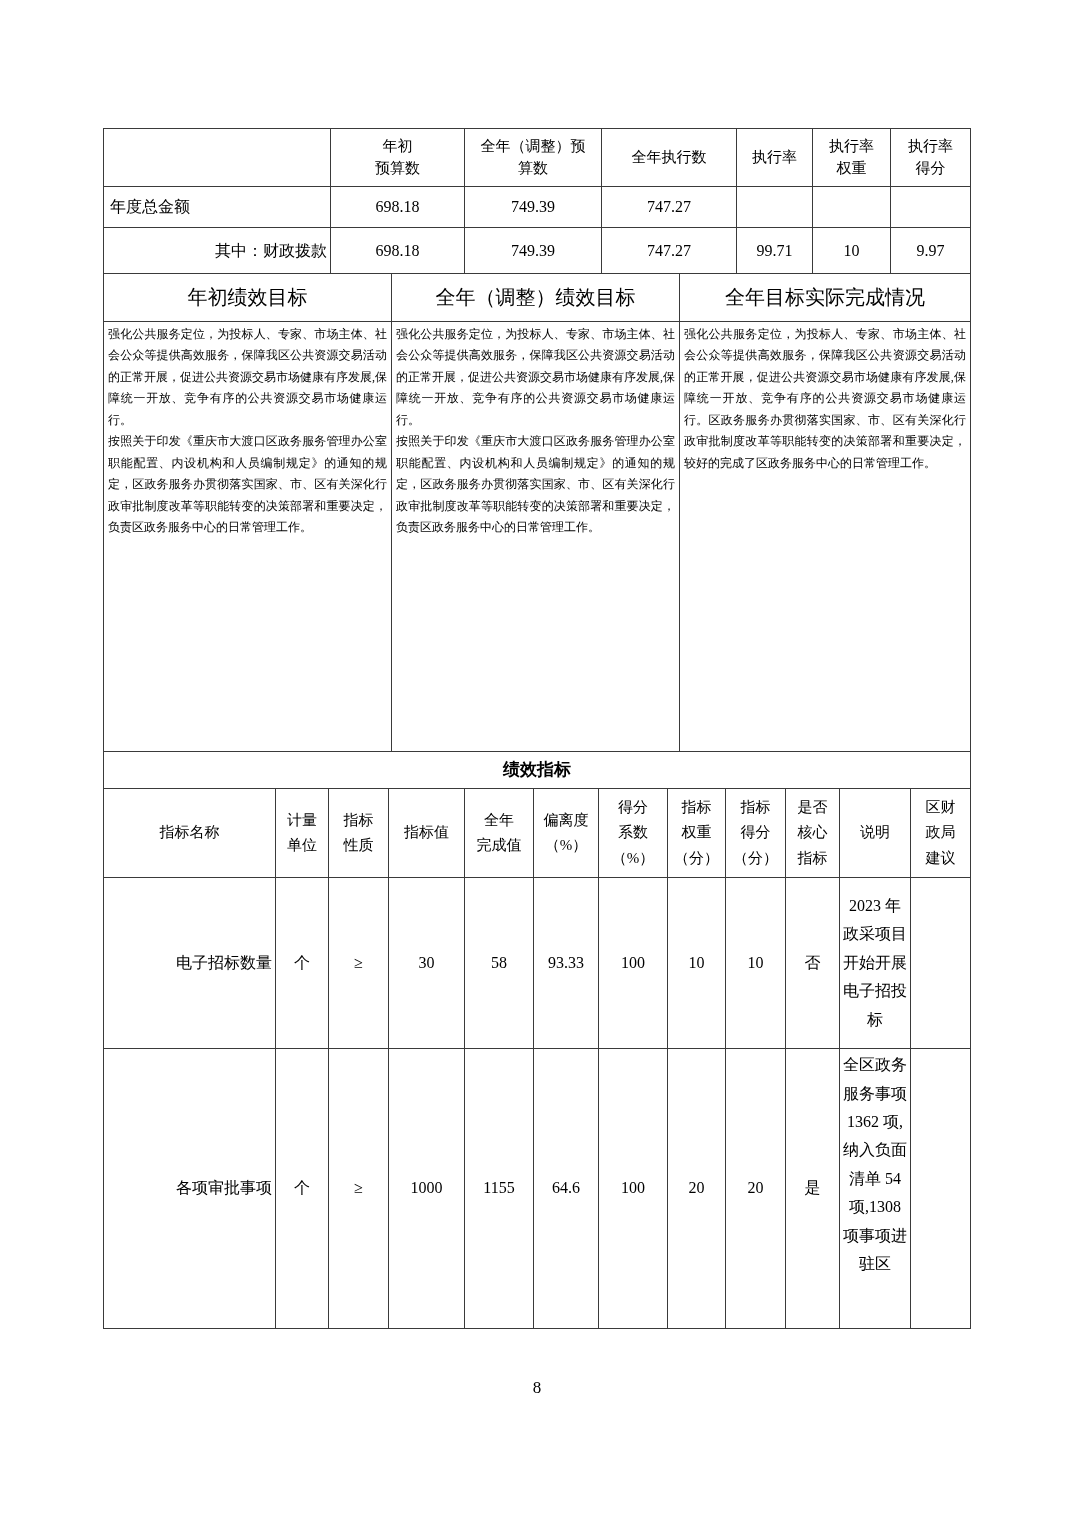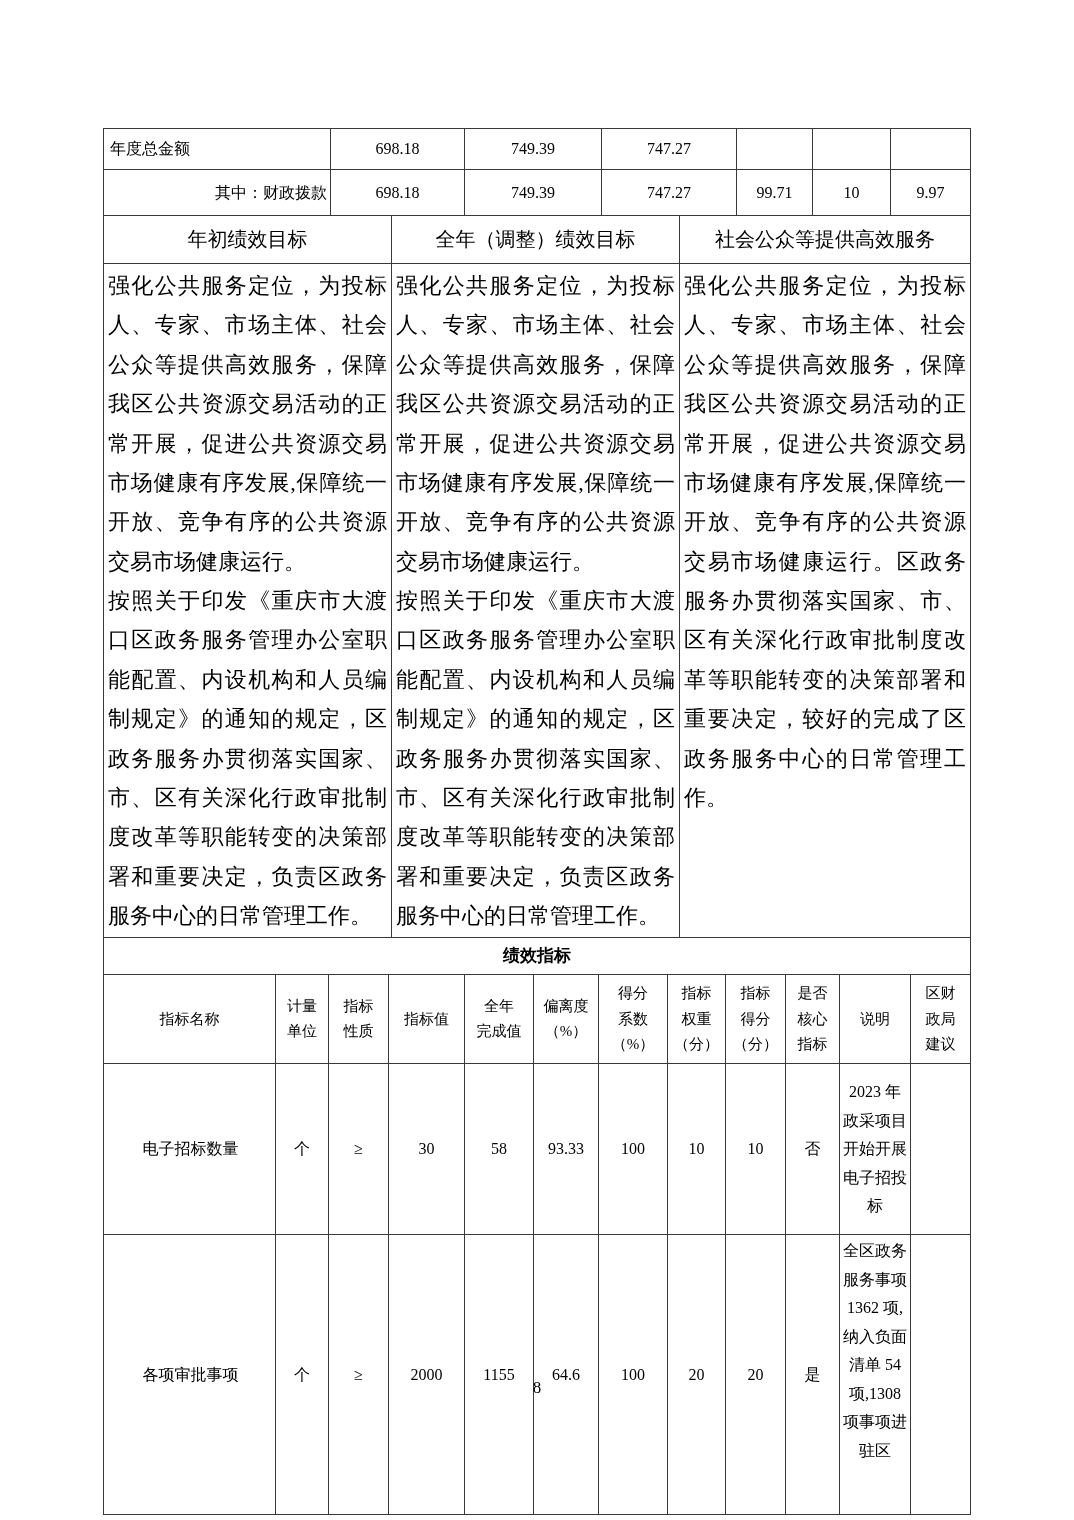--- a/index.html
+++ b/index.html
@@ -37,28 +37,28 @@
   }
 
   
   .t-goals .g-hdr td { text-align: center; font-size: 20px; }
   .t-goals .g-body td {
     vertical-align: top;
     text-align: justify;
     text-justify: inter-character;
     padding: 2px 4px;
     line-height: 1.79;
-    font-size: 22px;
+    font-size: 12px;
   }
   .t-goals .g-body p { margin: 0; }
 
   
   .t-ind td { text-align: center; line-height: 1.65; margin-top: 20px; }
   .t-ind .hdr { font-size: 15px; line-height: 1.7; padding: 2px 1px; }
-  .t-ind .name { text-align: center; padding-left: 5px; }
+  .t-ind .name { text-align: right; padding-left: 5px; }
   .t-ind .note {
     text-align: center;
     text-justify: inter-character;
     line-height: 1.78;
     padding: 0 3px;
     vertical-align: middle;
   }
   .t-ind .note-cut { vertical-align: top; padding-top: 2px; }
 
   .page-number {
@@ -78,20 +78,33 @@
       <colgroup>
         <col style="width:227px">
           <col style="width:134px">
           <col style="width:137px">
         <col style="width:135px">
           <col style="width:76px">
           <col style="width:78px">
           <col style="width:80px">
       </colgroup>
       <tbody>
+          <tr style="height:58px">
+        <td class="hdr"></td>
+        <td class="hdr prewrap">年初
+预算数</td>
+        <td class="hdr prewrap">全年（调整）预
+算数</td>
+        <td class="hdr">全年执行数</td>
+        <td class="hdr">执行率</td>
+        <td class="hdr prewrap">执行率
+权重</td>
+        <td class="hdr prewrap">执行率
+得分</td>
+      </tr>
       <tr style="height:41px">
         <td class="lbl">年度总金额</td>
         <td>698.18</td>
         <td>749.39</td>
         <td>747.27</td>
         <td></td>
         <td></td>
         <td></td>
       </tr>
       <tr style="height:46px">
@@ -109,21 +122,21 @@
     <table class="t-goals">
       <colgroup>
         <col style="width:288px">
           <col style="width:288px">
           <col style="width:291px">
       </colgroup>
       <tbody>
       <tr class="g-hdr" style="height:48px">
         <td>年初绩效目标</td>
         <td>全年（调整）绩效目标</td>
-        <td>社会公众等提供高效服务</td>
+        <td>全年目标实际完成情况</td>
       </tr>
       <tr class="g-body" style="height:430px">
         <td>
           <p>强化公共服务定位，为投标人、专家、市场主体、社会公众等提供高效服务，保障我区公共资源交易活动的正常开展，促进公共资源交易市场健康有序发展,保障统一开放、竞争有序的公共资源交易市场健康运行。</p>
           <p>按照关于印发《重庆市大渡口区政务服务管理办公室职能配置、内设机构和人员编制规定》的通知的规定，区政务服务办贯彻落实国家、市、区有关深化行政审批制度改革等职能转变的决策部署和重要决定，负责区政务服务中心的日常管理工作。</p>
         </td>
         <td>
           <p>强化公共服务定位，为投标人、专家、市场主体、社会公众等提供高效服务，保障我区公共资源交易活动的正常开展，促进公共资源交易市场健康有序发展,保障统一开放、竞争有序的公共资源交易市场健康运行。</p>
           <p>按照关于印发《重庆市大渡口区政务服务管理办公室职能配置、内设机构和人员编制规定》的通知的规定，区政务服务办贯彻落实国家、市、区有关深化行政审批制度改革等职能转变的决策部署和重要决定，负责区政务服务中心的日常管理工作。</p>
         </td>
@@ -192,21 +205,21 @@
         <td>10</td>
         <td>10</td>
         <td>否</td>
         <td class="note">2023 年政采项目开始开展电子招投标</td>
         <td></td>
       </tr>
       <tr style="height:280px">
         <td class="name">各项审批事项</td>
         <td>个</td>
         <td>≥</td>
-        <td>2000</td>
+        <td>1000</td>
         <td>1155</td>
         <td>64.6</td>
         <td>100</td>
         <td>20</td>
         <td>20</td>
         <td>是</td>
         <td class="note note-cut">全区政务服务事项 1362 项,纳入负面清单 54 项,1308 项事项进驻区</td>
         <td></td>
       </tr>
     </tbody>

